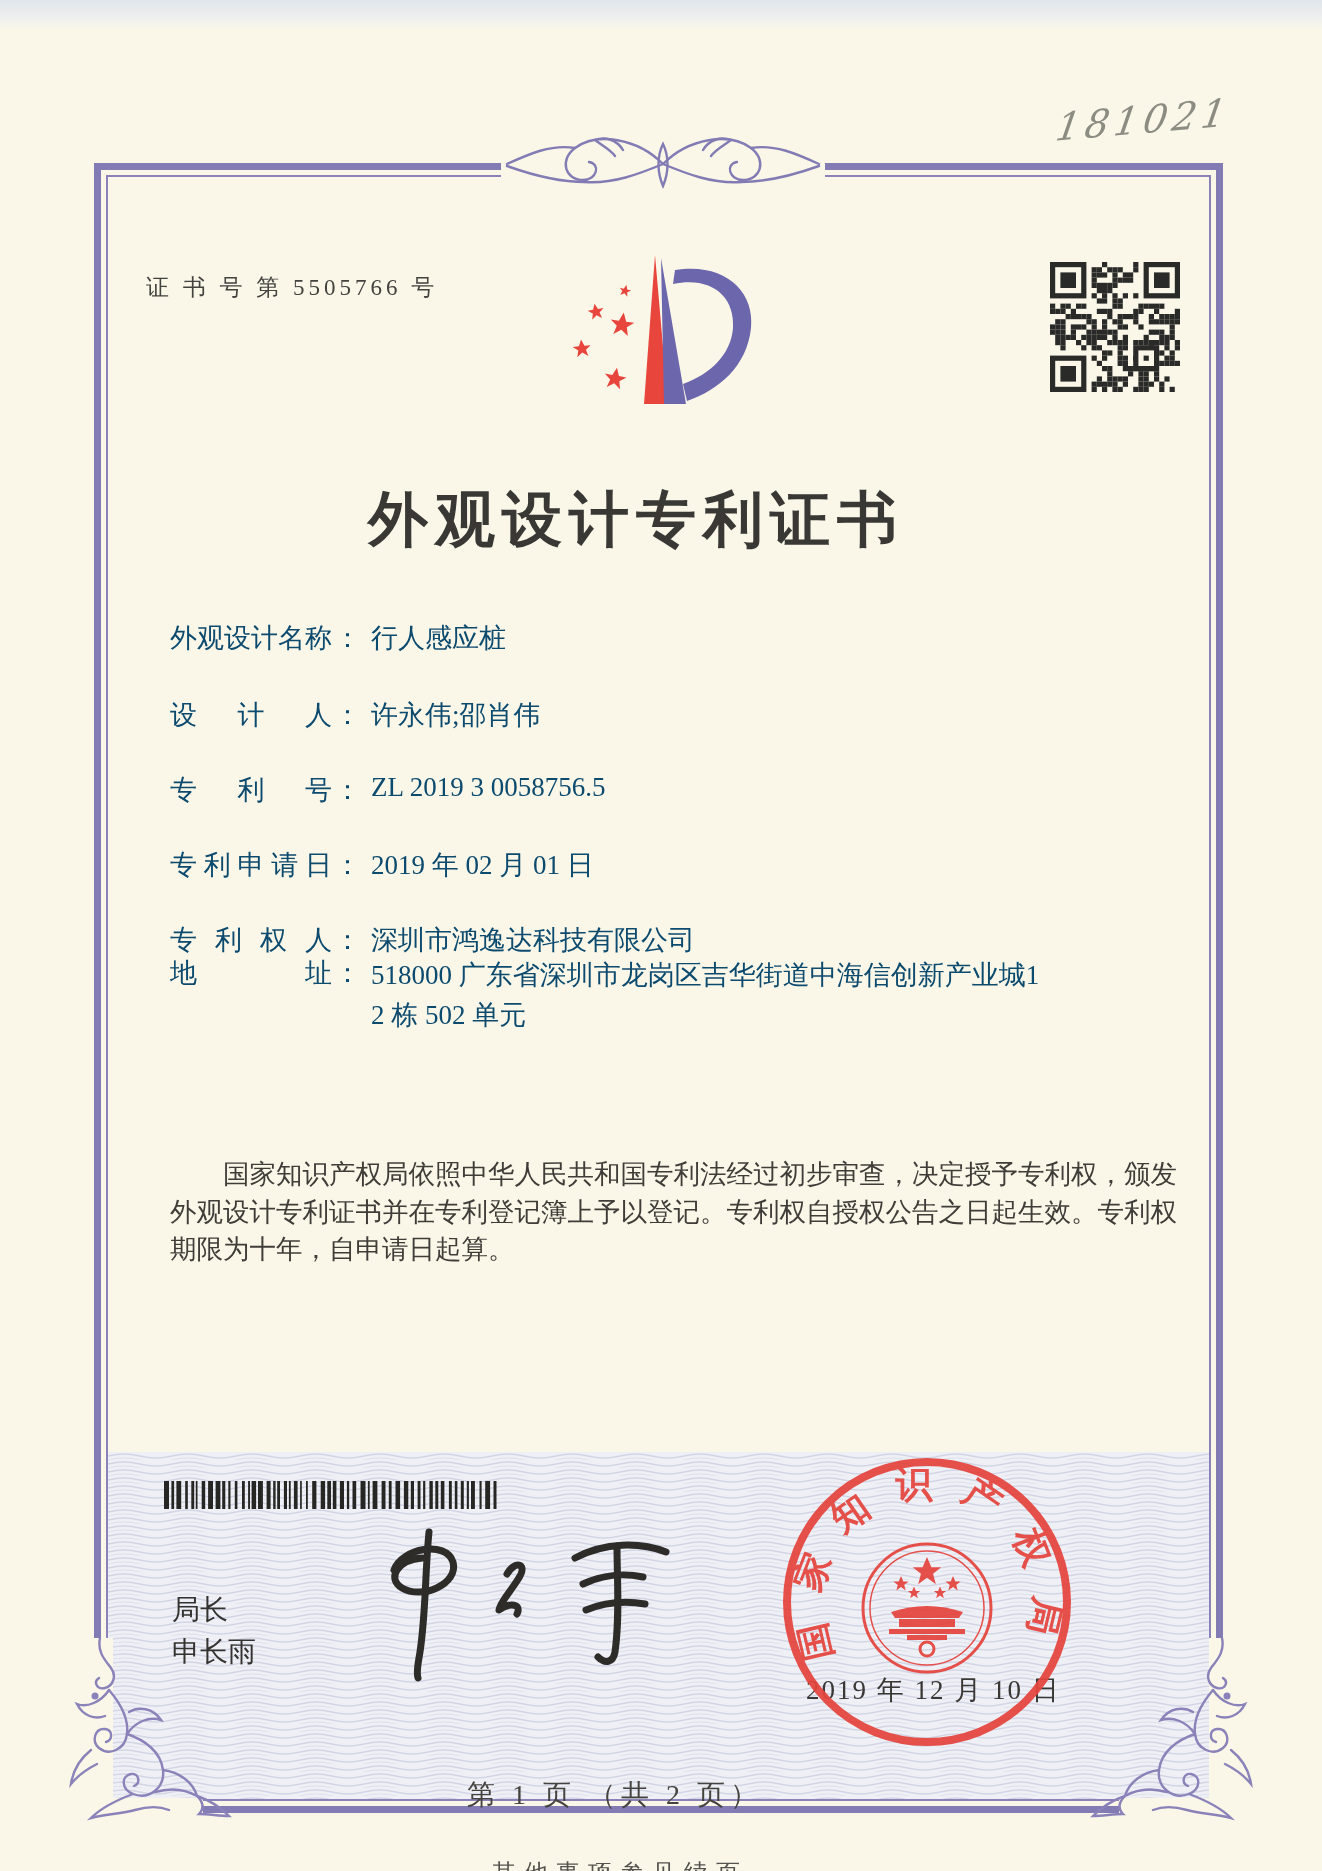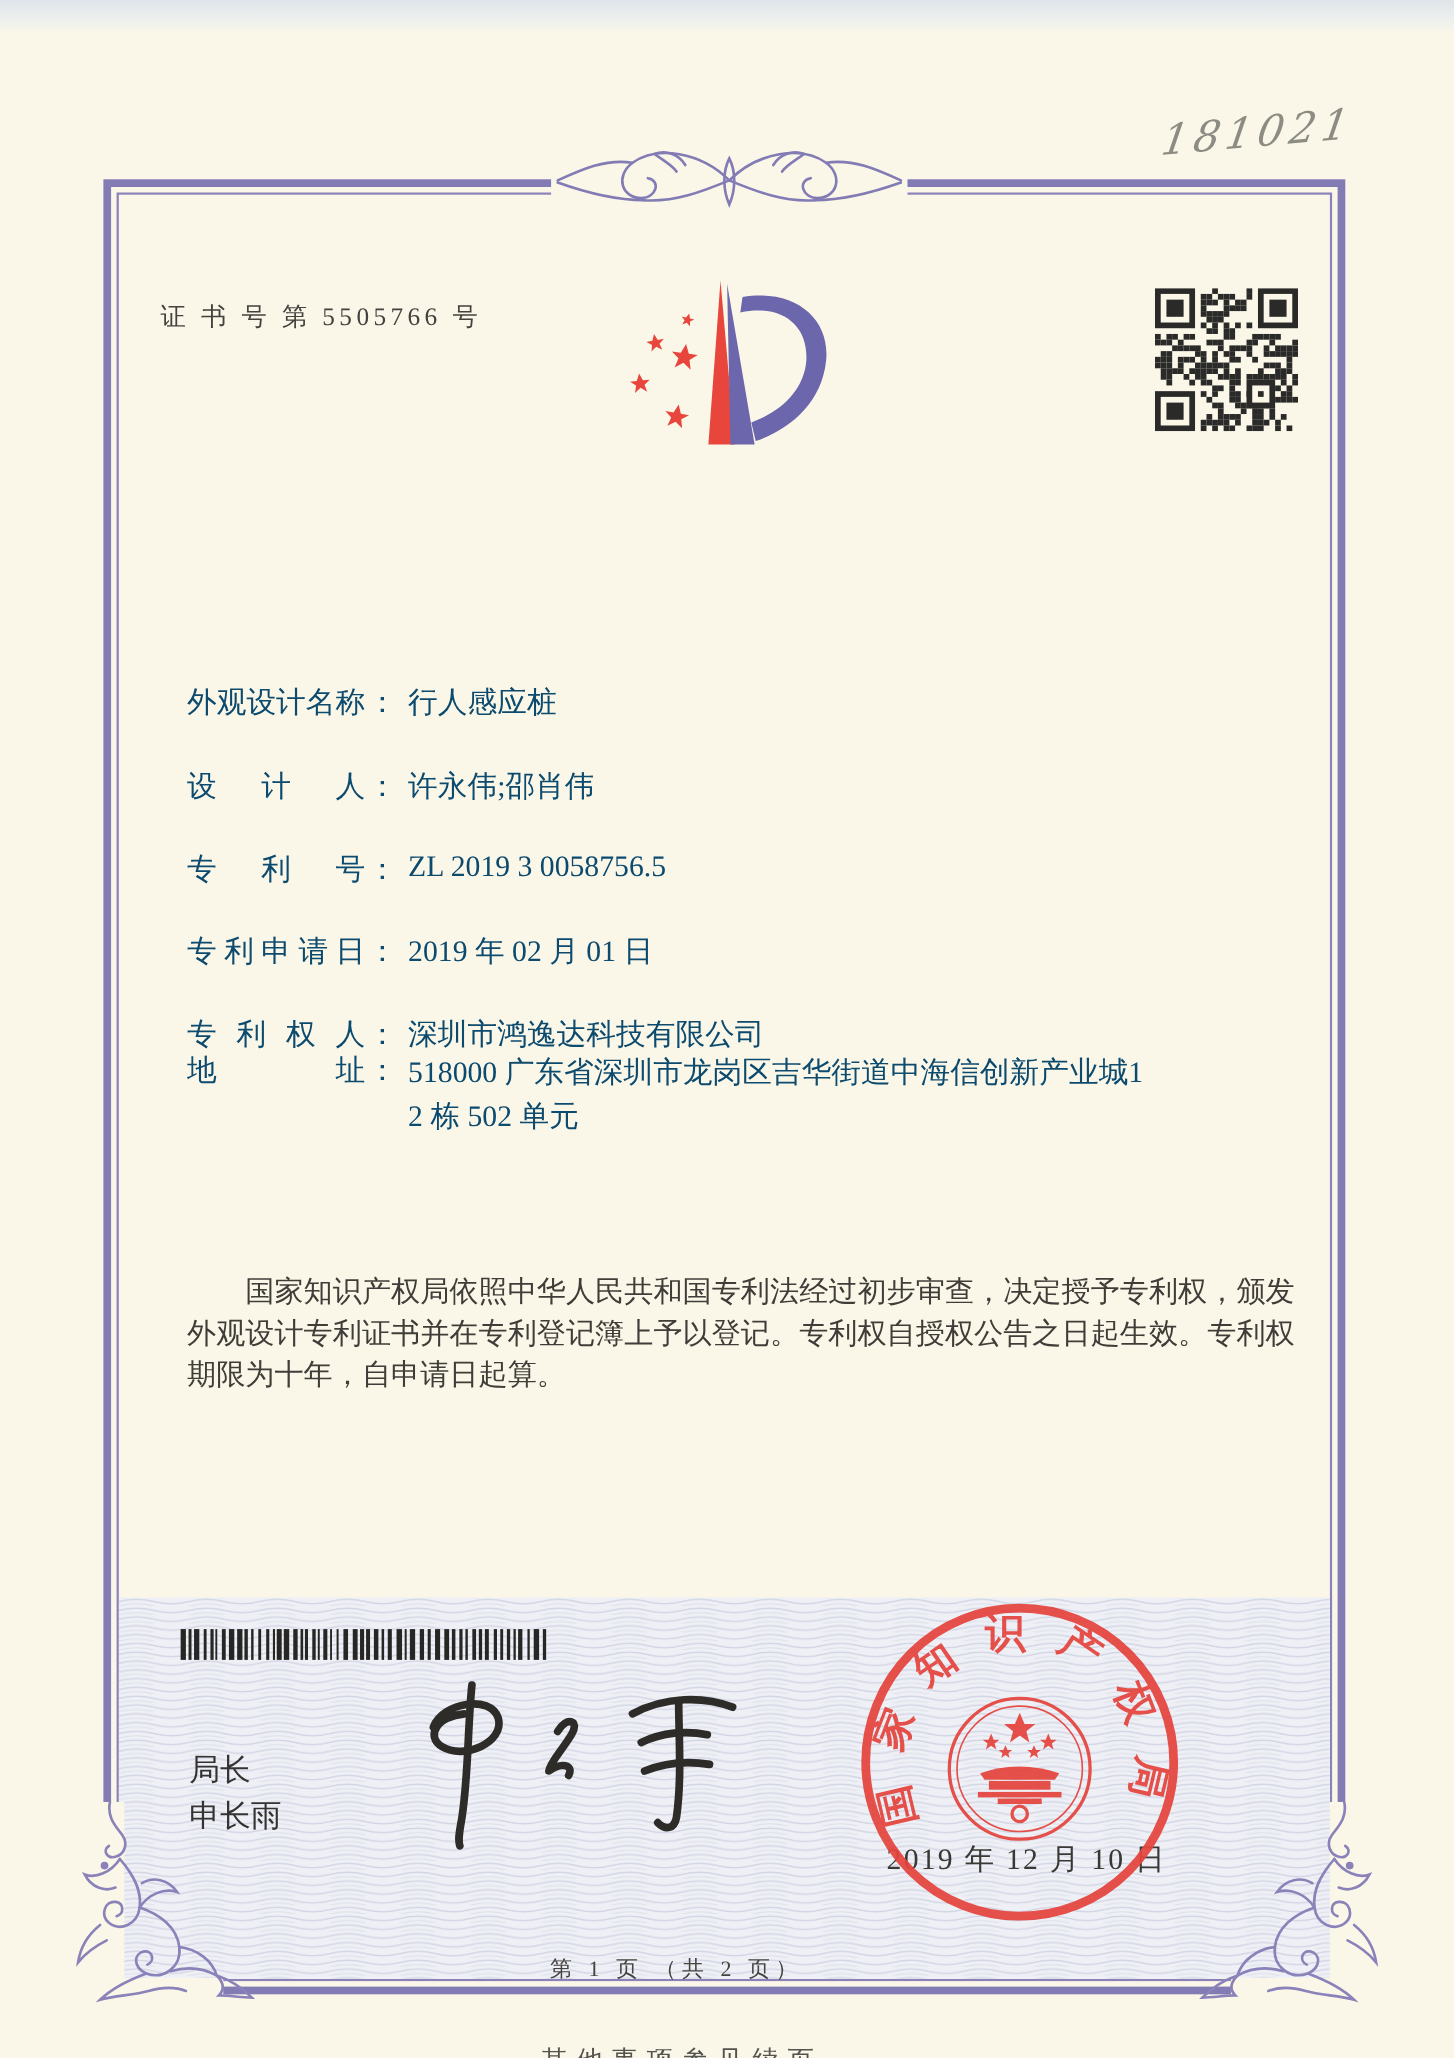--- a/index.html
+++ b/index.html
@@ -37,21 +37,21 @@
   .grant-no .flabel{width:150px;}
   .body-text{position:absolute;left:170px;top:1156px;width:1007px;z-index:4;
     font-size:26.5px;line-height:37.6px;text-align:justify;color:#403d39;}
   .body-text p{margin:0;text-indent:2em;}
   .barcode{position:absolute;left:164px;top:1481px;z-index:4;}
   .signatory{position:absolute;left:172px;top:1589px;font-size:28px;line-height:42px;z-index:4;color:#353331;}
   .signature{position:absolute;left:372px;top:1512px;z-index:5;}
   .seal-date{position:absolute;left:806px;top:1672px;font-size:27px;letter-spacing:2px;color:#3a3835;z-index:4;}
   .seal{position:absolute;left:775px;top:1450px;z-index:5;opacity:.93;}
   .footer{position:absolute;left:460px;top:1776px;width:310px;text-align:center;
-    font-size:20px;letter-spacing:5px;z-index:4;color:#45433f;}
+    font-size:28px;letter-spacing:5px;z-index:4;color:#45433f;}
   .cutoff{position:absolute;left:420px;top:1857px;width:400px;text-align:center;
     font-size:24px;letter-spacing:8px;color:#55534e;z-index:4;}
 </style>
 </head>
 <body>
 
 <div class="page">
 
   <div class="scan-edge"></div>
 
@@ -360,20 +360,21 @@
       <rect x="98.8" y="5.2" width="26" height="26" fill="#faf7e9"></rect>
       <rect x="104" y="10.4" width="15.600000000000001" height="15.600000000000001" fill="#2a2a28"></rect>
       <rect x="0" y="93.60000000000001" width="36.4" height="36.4" fill="#2a2a28"></rect>
       <rect x="5.2" y="98.8" width="26" height="26" fill="#faf7e9"></rect>
       <rect x="10.4" y="104" width="15.600000000000001" height="15.600000000000001" fill="#2a2a28"></rect>
       <rect x="83.2" y="83.2" width="26" height="26" fill="#2a2a28"></rect>
       <rect x="88.4" y="88.4" width="15.600000000000001" height="15.600000000000001" fill="#faf7e9"></rect>
       <rect x="93.60000000000001" y="93.60000000000001" width="5.2" height="5.2" fill="#2a2a28"></rect>
     </svg>
 
+  <div class="title">外观设计专利证书</div>
 
   <div class="frow" style="top:620px">
     <span class="flabel">外观设计名称</span><span class="colon">：</span><span class="fvalue">行人感应桩</span>
   </div>
   <div class="frow" style="top:697px">
     <span class="flabel">设计人</span><span class="colon">：</span><span class="fvalue">许永伟;邵肖伟</span>
   </div>
   <div class="frow" style="top:772px">
     <span class="flabel">专利号</span><span class="colon">：</span><span class="fvalue">ZL 2019 3 0058756.5</span>
   </div>

